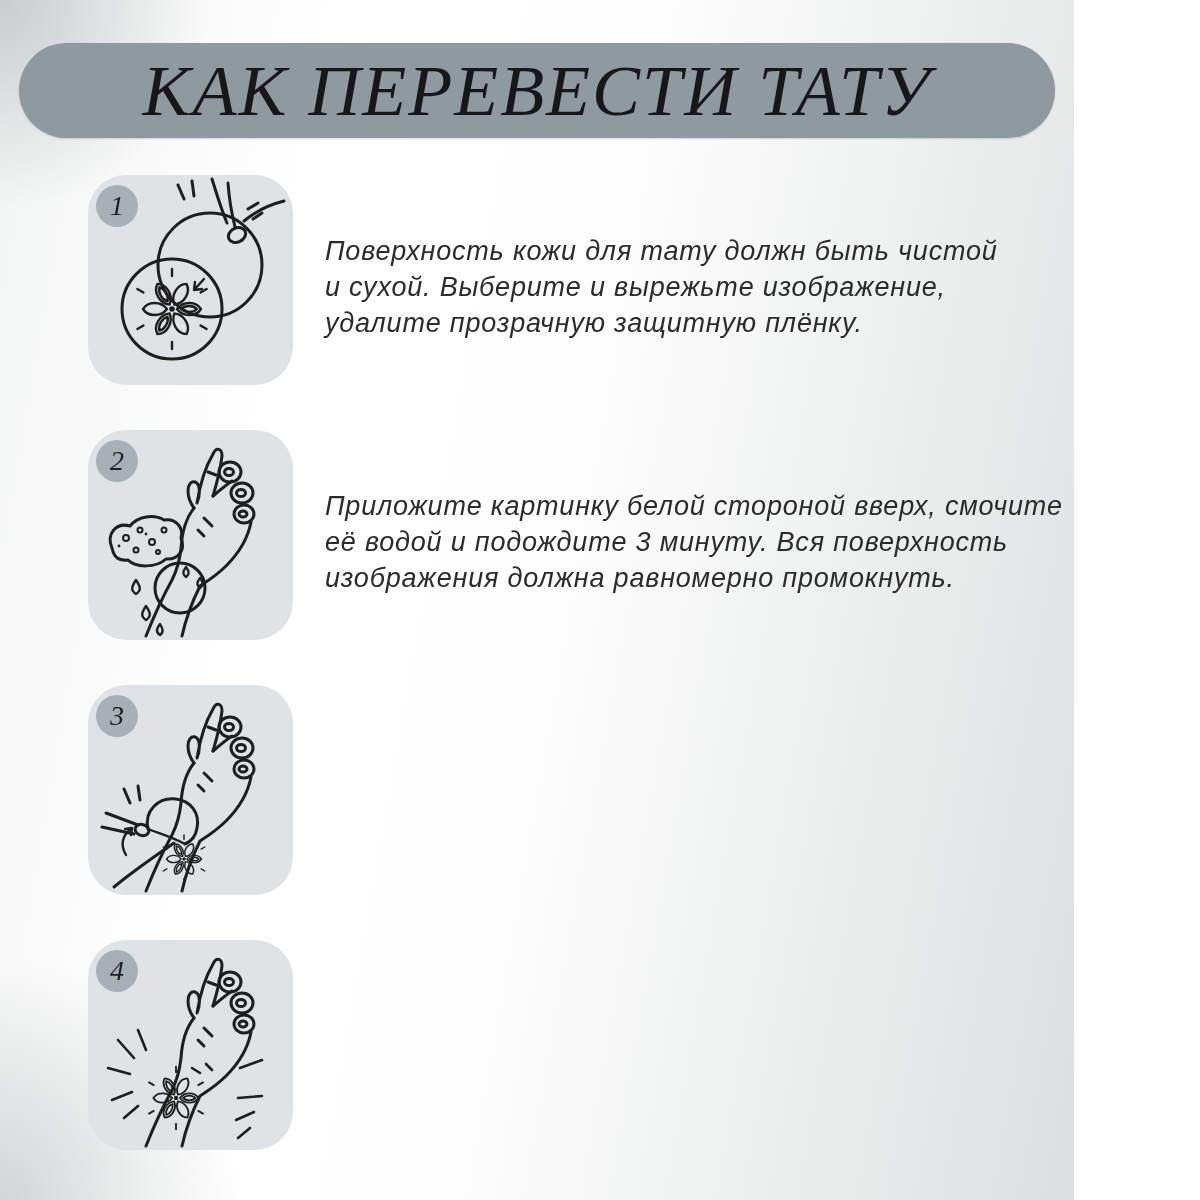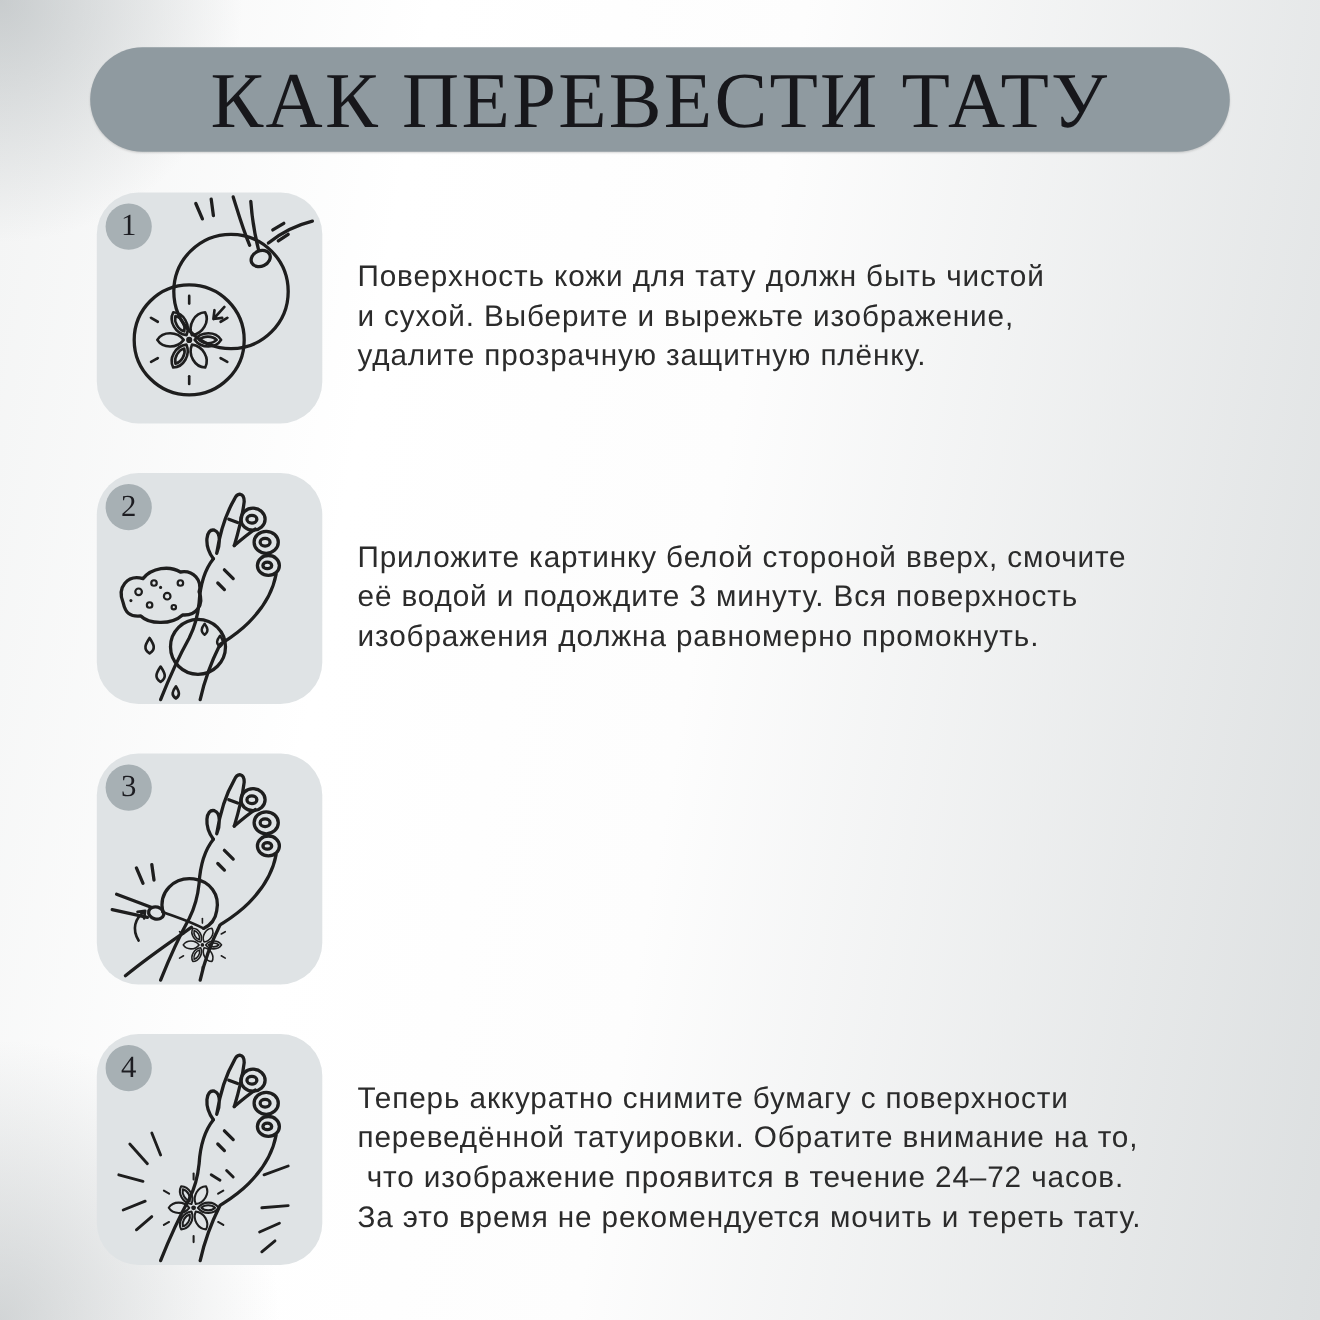--- a/index.html
+++ b/index.html
@@ -11,25 +11,26 @@
     --line-art:#1e1e1e;
     --page-edge:#dcdfe0;
   }
   *{box-sizing:border-box;}
   html,body{margin:0;padding:0;}
   body{
     width:1200px;height:1200px;overflow:hidden;
     font-family:"Liberation Sans","DejaVu Sans",sans-serif;
   }
   .page{
-    position:relative;width:1200px;height:1200px;
+    position:relative;width:1074px;height:1200px;
     background:
       radial-gradient(circle at 0% 0%, rgba(158,165,168,.50) 0%, rgba(158,165,168,0) 13%),
       radial-gradient(circle at 0% 100%, rgba(150,157,160,.40) 0%, rgba(150,157,160,0) 15%),
       linear-gradient(100deg,#f3f4f4 0%,#ffffff 28%,#fdfdfd 52%,var(--page-edge) 100%);
+    font-style: italic;
   }
   .banner{
     width:1036px;height:95px;margin:0 auto;
     position:relative;top:43px;
     background:var(--header-bg);
     border-radius:48px;
     display:flex;align-items:center;justify-content:center;
     box-shadow:0 1px 2px rgba(0,0,0,.15);
   }
   .banner h1{
@@ -205,20 +206,16 @@
           <path d="M150 158 L174 156" stroke-width="2.6"></path>
           <path d="M148 180 L166 172" stroke-width="2.6"></path>
           <path d="M150 198 L162 188" stroke-width="2.6"></path>
           <path d="M104 128 L112 133" stroke-width="2.6"></path>
           <path d="M118 124 L124 130" stroke-width="2.6"></path>
         </svg>
         <div class="badge">
           <span>4</span>
         </div>
       </div>
-      <p class="step-text">Теперь аккуратно снимите бумагу с поверхности
-переведённой татуировки. Обратите внимание на то,
-&nbsp;что изображение проявится в течение 24–72 часов.
-За это время не рекомендуется мочить и тереть тату.</p>
     </section>
 
   </div>
 </div>
 
 </body></html>

